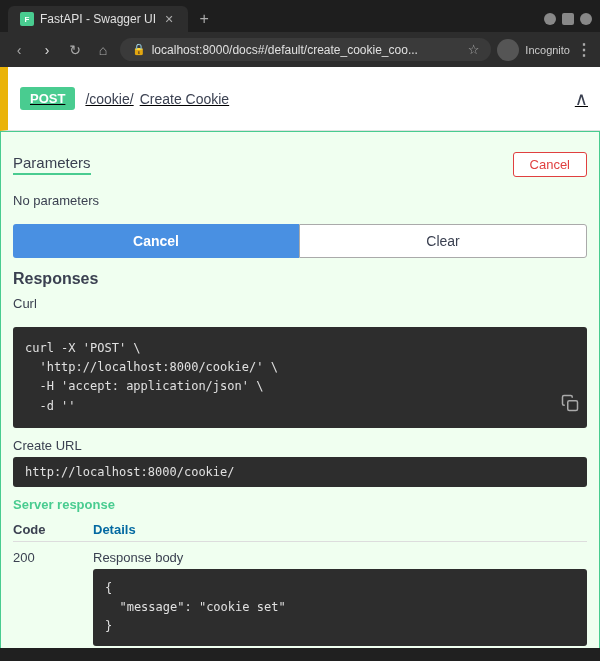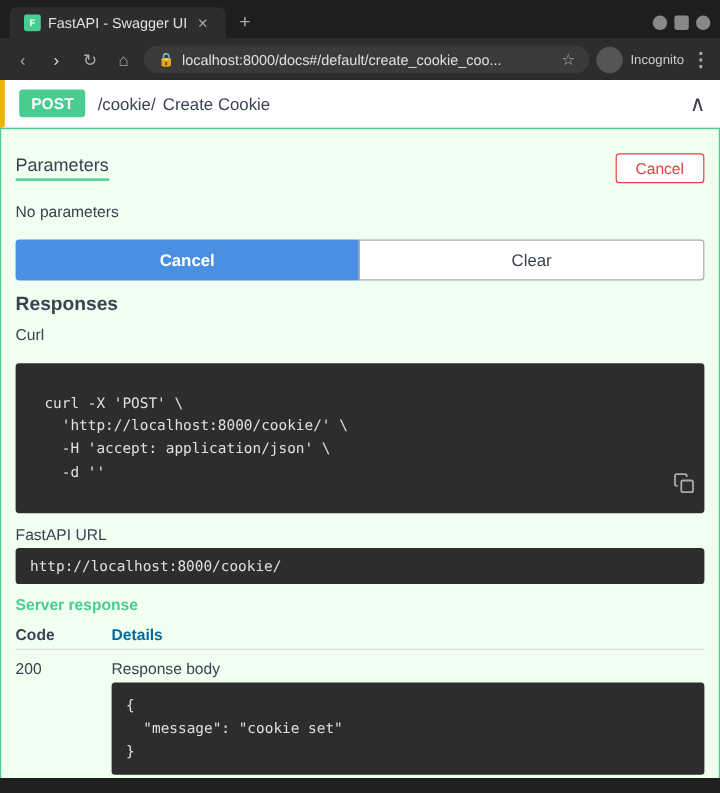--- a/index.html
+++ b/index.html
@@ -26,21 +26,21 @@
     .address-bar { flex: 1; background: #3a3a3a; border-radius: 16px; padding: 4px 12px; display: flex; align-items: center; gap: 6px; }
     .address-lock { color: #aaa; font-size: 11px; }
     .address-text { color: #e0e0e0; font-size: 12px; flex: 1; }
     .address-star { color: #aaa; font-size: 13px; }
     .nav-profile { width: 22px; height: 22px; border-radius: 50%; background: #555; display: flex; align-items: center; justify-content: center; color: #ccc; font-size: 10px; }
     .nav-menu { color: #aaa; font-size: 16px; font-weight: bold; cursor: pointer; }
     .incognito-label { color: #ccc; font-size: 11px; }
 
     
     .swagger-content { background: #fafafa; height: calc(661px - 80px); overflow-y: auto; }
-    .endpoint-header { display: flex; align-items: center; padding: 8px 12px; background: #fff; border-left: 4px solid #eab308; border-bottom: 1px solid #e0e0e0; }
+    .endpoint-header { display: flex; align-items: center; padding: 20px 12px; background: #fff; border-left: 8px solid #eab308; border-bottom: 1px solid #e0e0e0; text-decoration: underline; }
     .method-badge { background: #49cc90; color: white; font-weight: bold; font-size: 13px; padding: 4px 10px; border-radius: 3px; margin-right: 10px; }
     .endpoint-path { color: #3b4151; font-size: 14px; }
     .endpoint-desc { color: #3b4151; font-size: 14px; margin-left: 6px; }
     .collapse-btn { margin-left: auto; color: #3b4151; font-size: 18px; cursor: pointer; }
 
     .section-body { background: #f0fff0; border: 1px solid #49cc90; margin: 0; padding: 12px; }
 
     .params-header { display: flex; align-items: center; justify-content: space-between; padding: 8px 0; margin-bottom: 8px; }
     .params-title { font-size: 15px; font-weight: normal; color: #3b4151; border-bottom: 2px solid #49cc90; padding-bottom: 2px; }
     .cancel-btn { border: 1px solid #e04040; color: #e04040; background: white; padding: 4px 16px; border-radius: 3px; cursor: pointer; font-size: 13px; }
@@ -48,21 +48,21 @@
     .no-params { color: #3b4151; font-size: 13px; margin: 8px 0 16px; }
 
     .btn-row { display: flex; margin: 12px 0; }
     .execute-btn { background: #4990e2; color: white; border: none; padding: 8px 0; font-size: 14px; font-weight: bold; cursor: pointer; flex: 1; border-radius: 3px 0 0 3px; }
     .clear-btn { background: white; color: #3b4151; border: 1px solid #aaa; padding: 8px 0; font-size: 14px; cursor: pointer; flex: 1; border-radius: 0 3px 3px 0; }
 
     .responses-title { font-size: 16px; font-weight: bold; color: #3b4151; margin: 12px 0 8px; }
 
     .curl-section { margin-top: 8px; }
     .curl-label { color: #3b4151; font-size: 13px; margin-bottom: 16px; }
-    .code-block { background: #2d2d2d; color: #e0e0e0; font-family: monospace; font-size: 12px; padding: 24px; border-radius: 3px; position: relative; line-height: 1.6; }
+    .code-block { background: #2d2d2d; color: #e0e0e0; font-family: monospace; font-size: 12px; padding: 12px; border-radius: 3px; position: relative; line-height: 1.6; }
     .code-block .copy-icon { position: absolute; bottom: 8px; right: 8px; color: #aaa; cursor: pointer; font-size: 16px; }
 
     .url-section { margin-top: 10px; }
     .url-label { color: #3b4151; font-size: 13px; margin-bottom: 4px; }
     .url-value { background: #2d2d2d; color: #e0e0e0; font-family: monospace; font-size: 12px; padding: 8px 12px; border-radius: 3px; }
 
     .server-response { margin-top: 10px; }
     .server-response-label { color: #49cc90; font-size: 13px; font-weight: bold; margin-bottom: 6px; }
     .response-table-header { display: flex; padding: 4px 0; border-bottom: 1px solid #ddd; }
     .col-code { width: 80px; font-size: 13px; font-weight: bold; color: #3b4151; }
@@ -143,21 +143,21 @@
         <span class="copy-icon">
           <svg width="18" height="18" viewBox="0 0 24 24" fill="none" stroke="#aaa" stroke-width="2">
             <rect x="9" y="9" width="13" height="13" rx="2"></rect>
             <path d="M5 15H4a2 2 0 01-2-2V4a2 2 0 012-2h9a2 2 0 012 2v1"></path>
           </svg>
         </span>
       </div>
     </div>
 
     <div class="url-section">
-      <div class="url-label">FastAPI URL</div>
+      <div class="url-label">Create URL</div>
       <div class="url-value">http://localhost:8000/cookie/</div>
     </div>
 
     <div class="server-response">
       <div class="server-response-label">Server response</div>
 
       <div class="response-table-header">
         <span class="col-code">Code</span>
         <span class="col-details">Details</span>
       </div>

